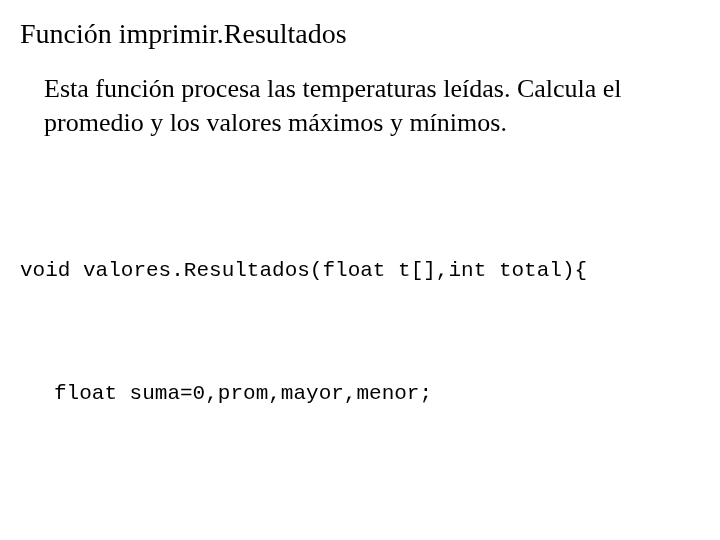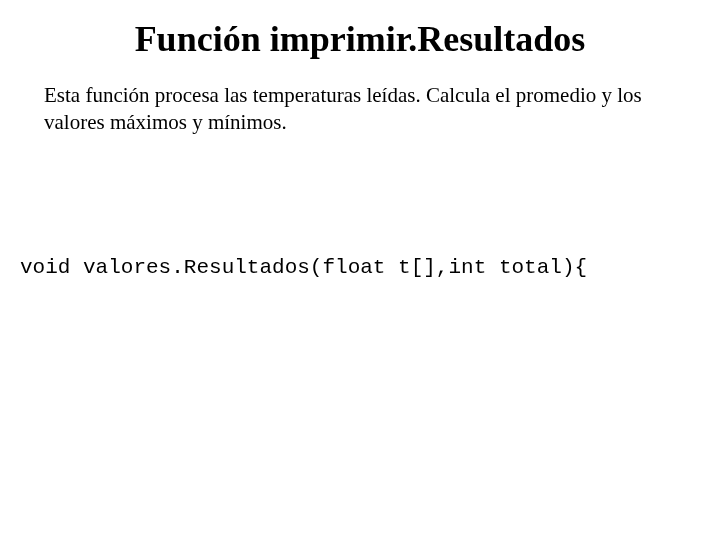--- a/index.html
+++ b/index.html
@@ -5,45 +5,45 @@
   html,body{margin:0;padding:0}
   body{
     width:720px;height:540px;
     background:#fff;
     font-family:"Times New Roman",Times,serif;
     color:#000;
     box-sizing:border-box;
   }
   .slide{padding:18px 20px 18px 20px}
   .title{
-    font-size:36px;
-    font-weight:700;
-    text-align:center;
+    font-size:28px;
+    font-weight:400;
     margin:0 0 22px 0;
     letter-spacing:0px;
   }
   .desc{
-    font-size:21px;
+    font-size:26px;
     line-height:1.3;
     margin:0 24px 30px 24px;
   }
   .code{
     font-family:"Courier New",Courier,monospace;
     font-size:21px;
     line-height:1.95;
     white-space:pre;
   }
   .indent1{padding-left:34px}
 </style>
 </head>
 <body>
 
 <div class="slide">
   <h1 class="title">Función imprimir.Resultados</h1>
   <p class="desc">Esta función procesa las temperaturas leídas. Calcula el promedio y los valores máximos y mínimos.</p>
   <div class="code">
     <div>void valores.Resultados(float t[],int total){</div>
+    <div class="indent1">float suma=0,prom,mayor,menor;</div>
     
     
     
     
   </div>
 </div>
 
 </body></html>

